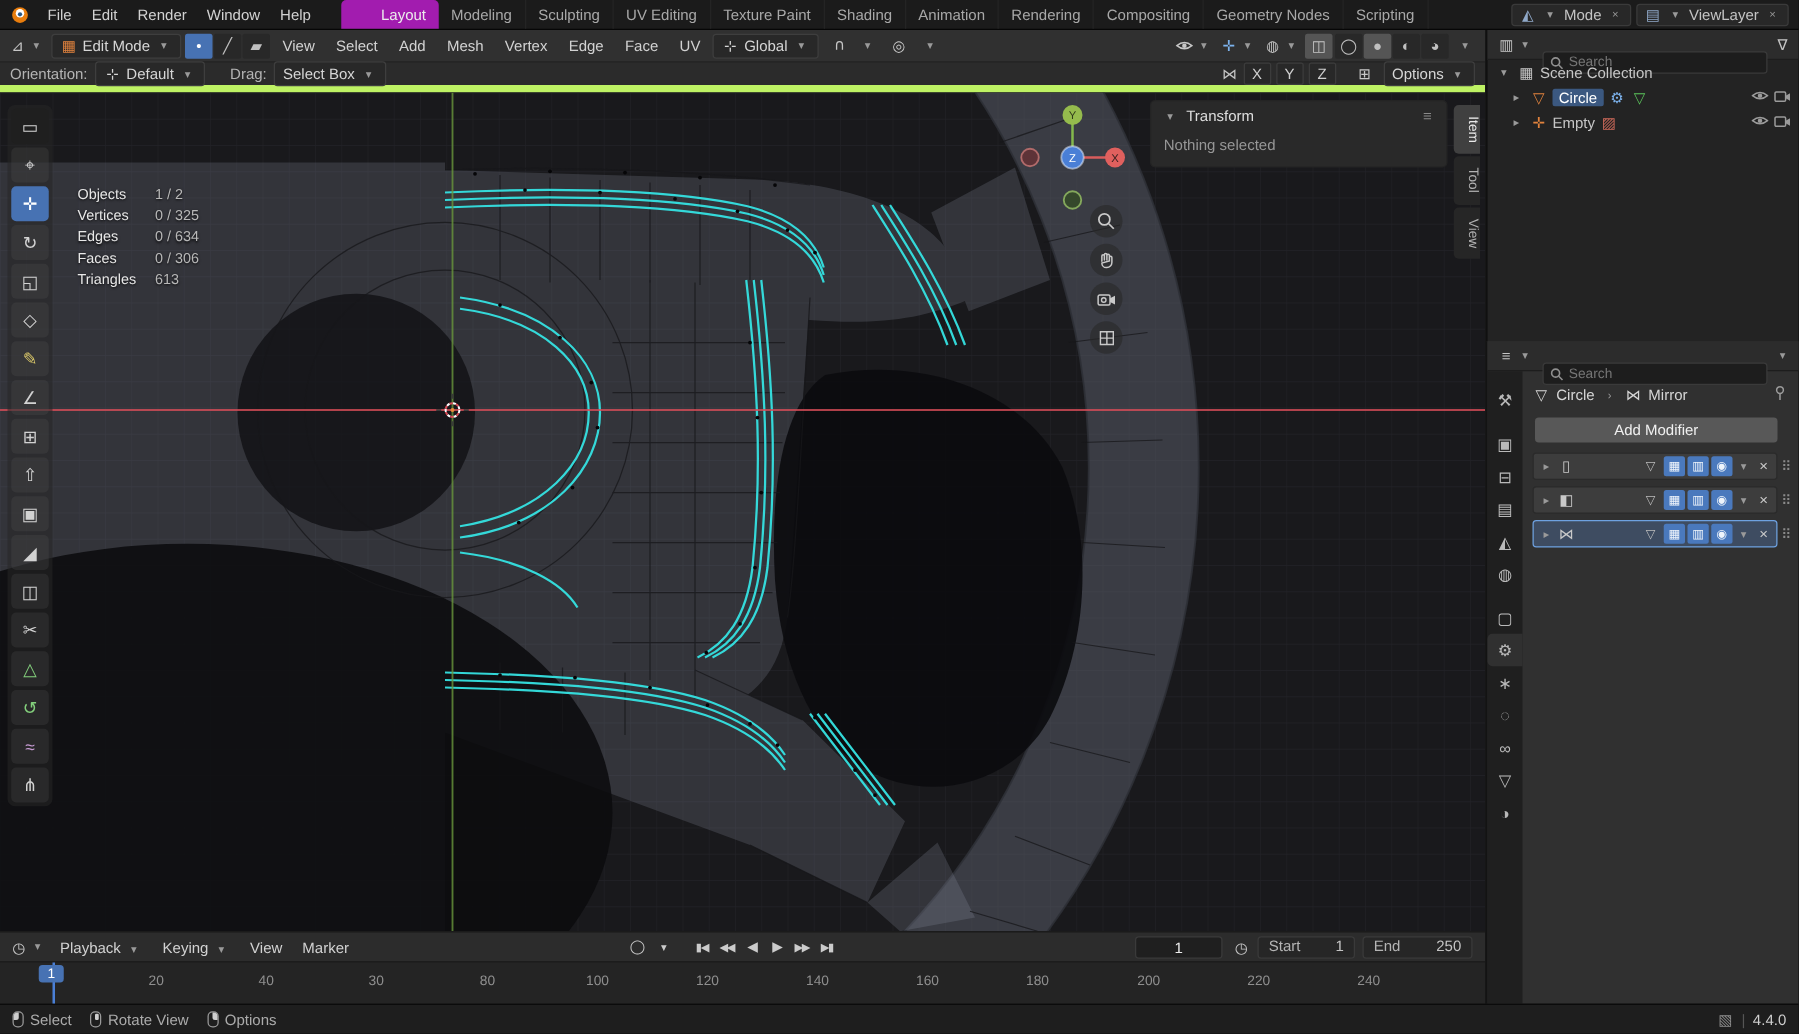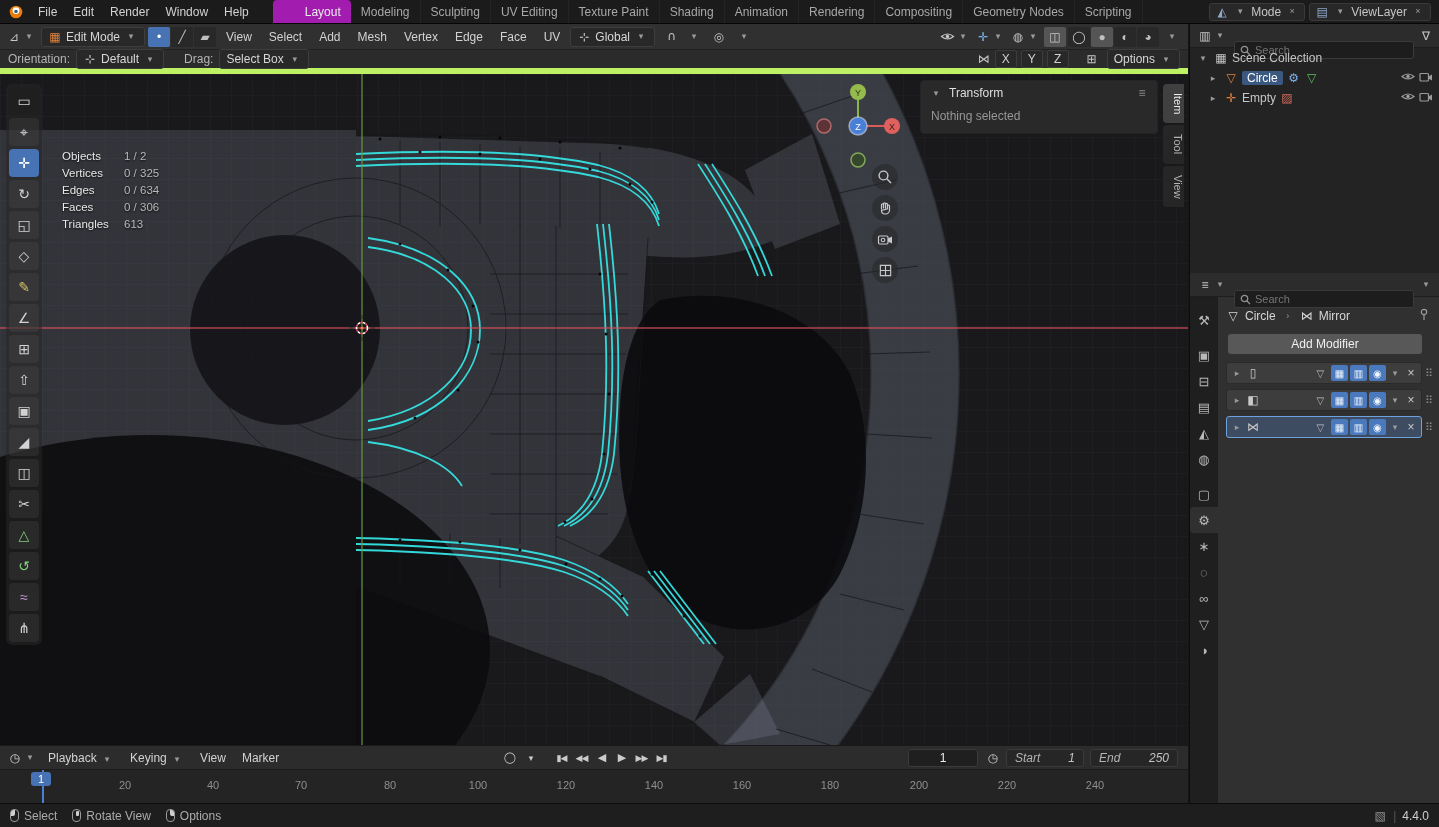--- a/index.html
+++ b/index.html
@@ -87,21 +87,21 @@
   .mrow{flex:1;height:22px;display:flex;align-items:center;gap:2px;background:#3d3d3d;border:1px solid #2a2a2a;border-radius:3px;padding:0 3px;color:#c9c9c9;}
   .mrow.active{border-color:#6ea1e0;background:#3e4c61;}
   .mt{width:17px;height:16px;border-radius:2px;display:inline-flex;align-items:center;justify-content:center;font-size:10px;color:#bdbdbd;}
   .mt.on{background:#4a79bd;color:#eef4fb;}
   .dots{color:#8a8a8a;font-size:11px;}
 
   
   .tl-header{position:absolute;left:0;top:745px;width:1188px;height:24px;background:#2c2c2c;border-top:1px solid #191919;display:flex;align-items:center;gap:2px;padding:0 6px;}
   .tbtn{min-width:19px;height:18px;display:inline-flex;align-items:center;justify-content:center;color:#cbcbcb;font-size:9px;letter-spacing:-1px;}
   .tl-frame{position:absolute;left:908px;width:70px;height:18px;background:#1f1f1f;border:1px solid #3a3a3a;border-radius:3px;display:flex;align-items:center;justify-content:center;color:#ececec;}
-  .range-pill{position:absolute;height:18px;background:#262626;border:1px solid #3a3a3a;border-radius:3px;display:flex;align-items:center;justify-content:space-between;padding:0 8px;font-style:italic;}
+  .range-pill{position:absolute;height:18px;background:#262626;border:1px solid #3a3a3a;border-radius:3px;display:flex;align-items:flex-start;justify-content:space-between;padding:0 8px;}
   .tl-ruler{position:absolute;left:0;top:769px;width:1188px;height:34px;background:#242424;border-top:1px solid #1b1b1b;}
   .tick{position:absolute;top:9px;transform:translateX(-50%);color:#8f8f8f;font-size:11px;}
   .playhead-line{position:absolute;left:42px;top:0;width:2px;height:34px;background:#4a7fd6;}
   .playhead-badge{position:absolute;left:31px;top:2px;background:#4772b3;color:#fff;border-radius:3px;padding:1px 7px;font-size:11px;}
 
   
   .status{position:absolute;left:0;top:803px;width:1439px;height:24px;background:#1e1e1e;border-top:1px solid #0b0b0b;display:flex;align-items:center;gap:5px;padding:0 10px;color:#a5a5a5;}
   .mouse{width:9px;height:13px;border:1px solid #9a9a9a;border-radius:4px;display:inline-block;position:relative;}
   .mouse i{position:absolute;background:#cfcfcf;display:block;}
   .m-l i{left:0;top:0;width:4px;height:6px;border-radius:3px 0 2px 0;}
@@ -666,21 +666,21 @@
       <span>1</span>
     </span>
     <span class="range-pill" style="left:1090px;width:88px;">
       <span class="lbl">End</span>
       <span>250</span>
     </span>
   </div>
   <div class="tl-ruler">
     <span class="tick" style="left:125px;">20</span>
     <span class="tick" style="left:213px;">40</span>
-    <span class="tick" style="left:301px;">70</span>
+    <span class="tick" style="left:301px;">30</span>
     <span class="tick" style="left:390px;">80</span>
     <span class="tick" style="left:478px;">100</span>
     <span class="tick" style="left:566px;">120</span>
     <span class="tick" style="left:654px;">140</span>
     <span class="tick" style="left:742px;">160</span>
     <span class="tick" style="left:830px;">180</span>
     <span class="tick" style="left:919px;">200</span>
     <span class="tick" style="left:1007px;">220</span>
     <span class="tick" style="left:1095px;">240</span>
     <span class="playhead-line"></span>

